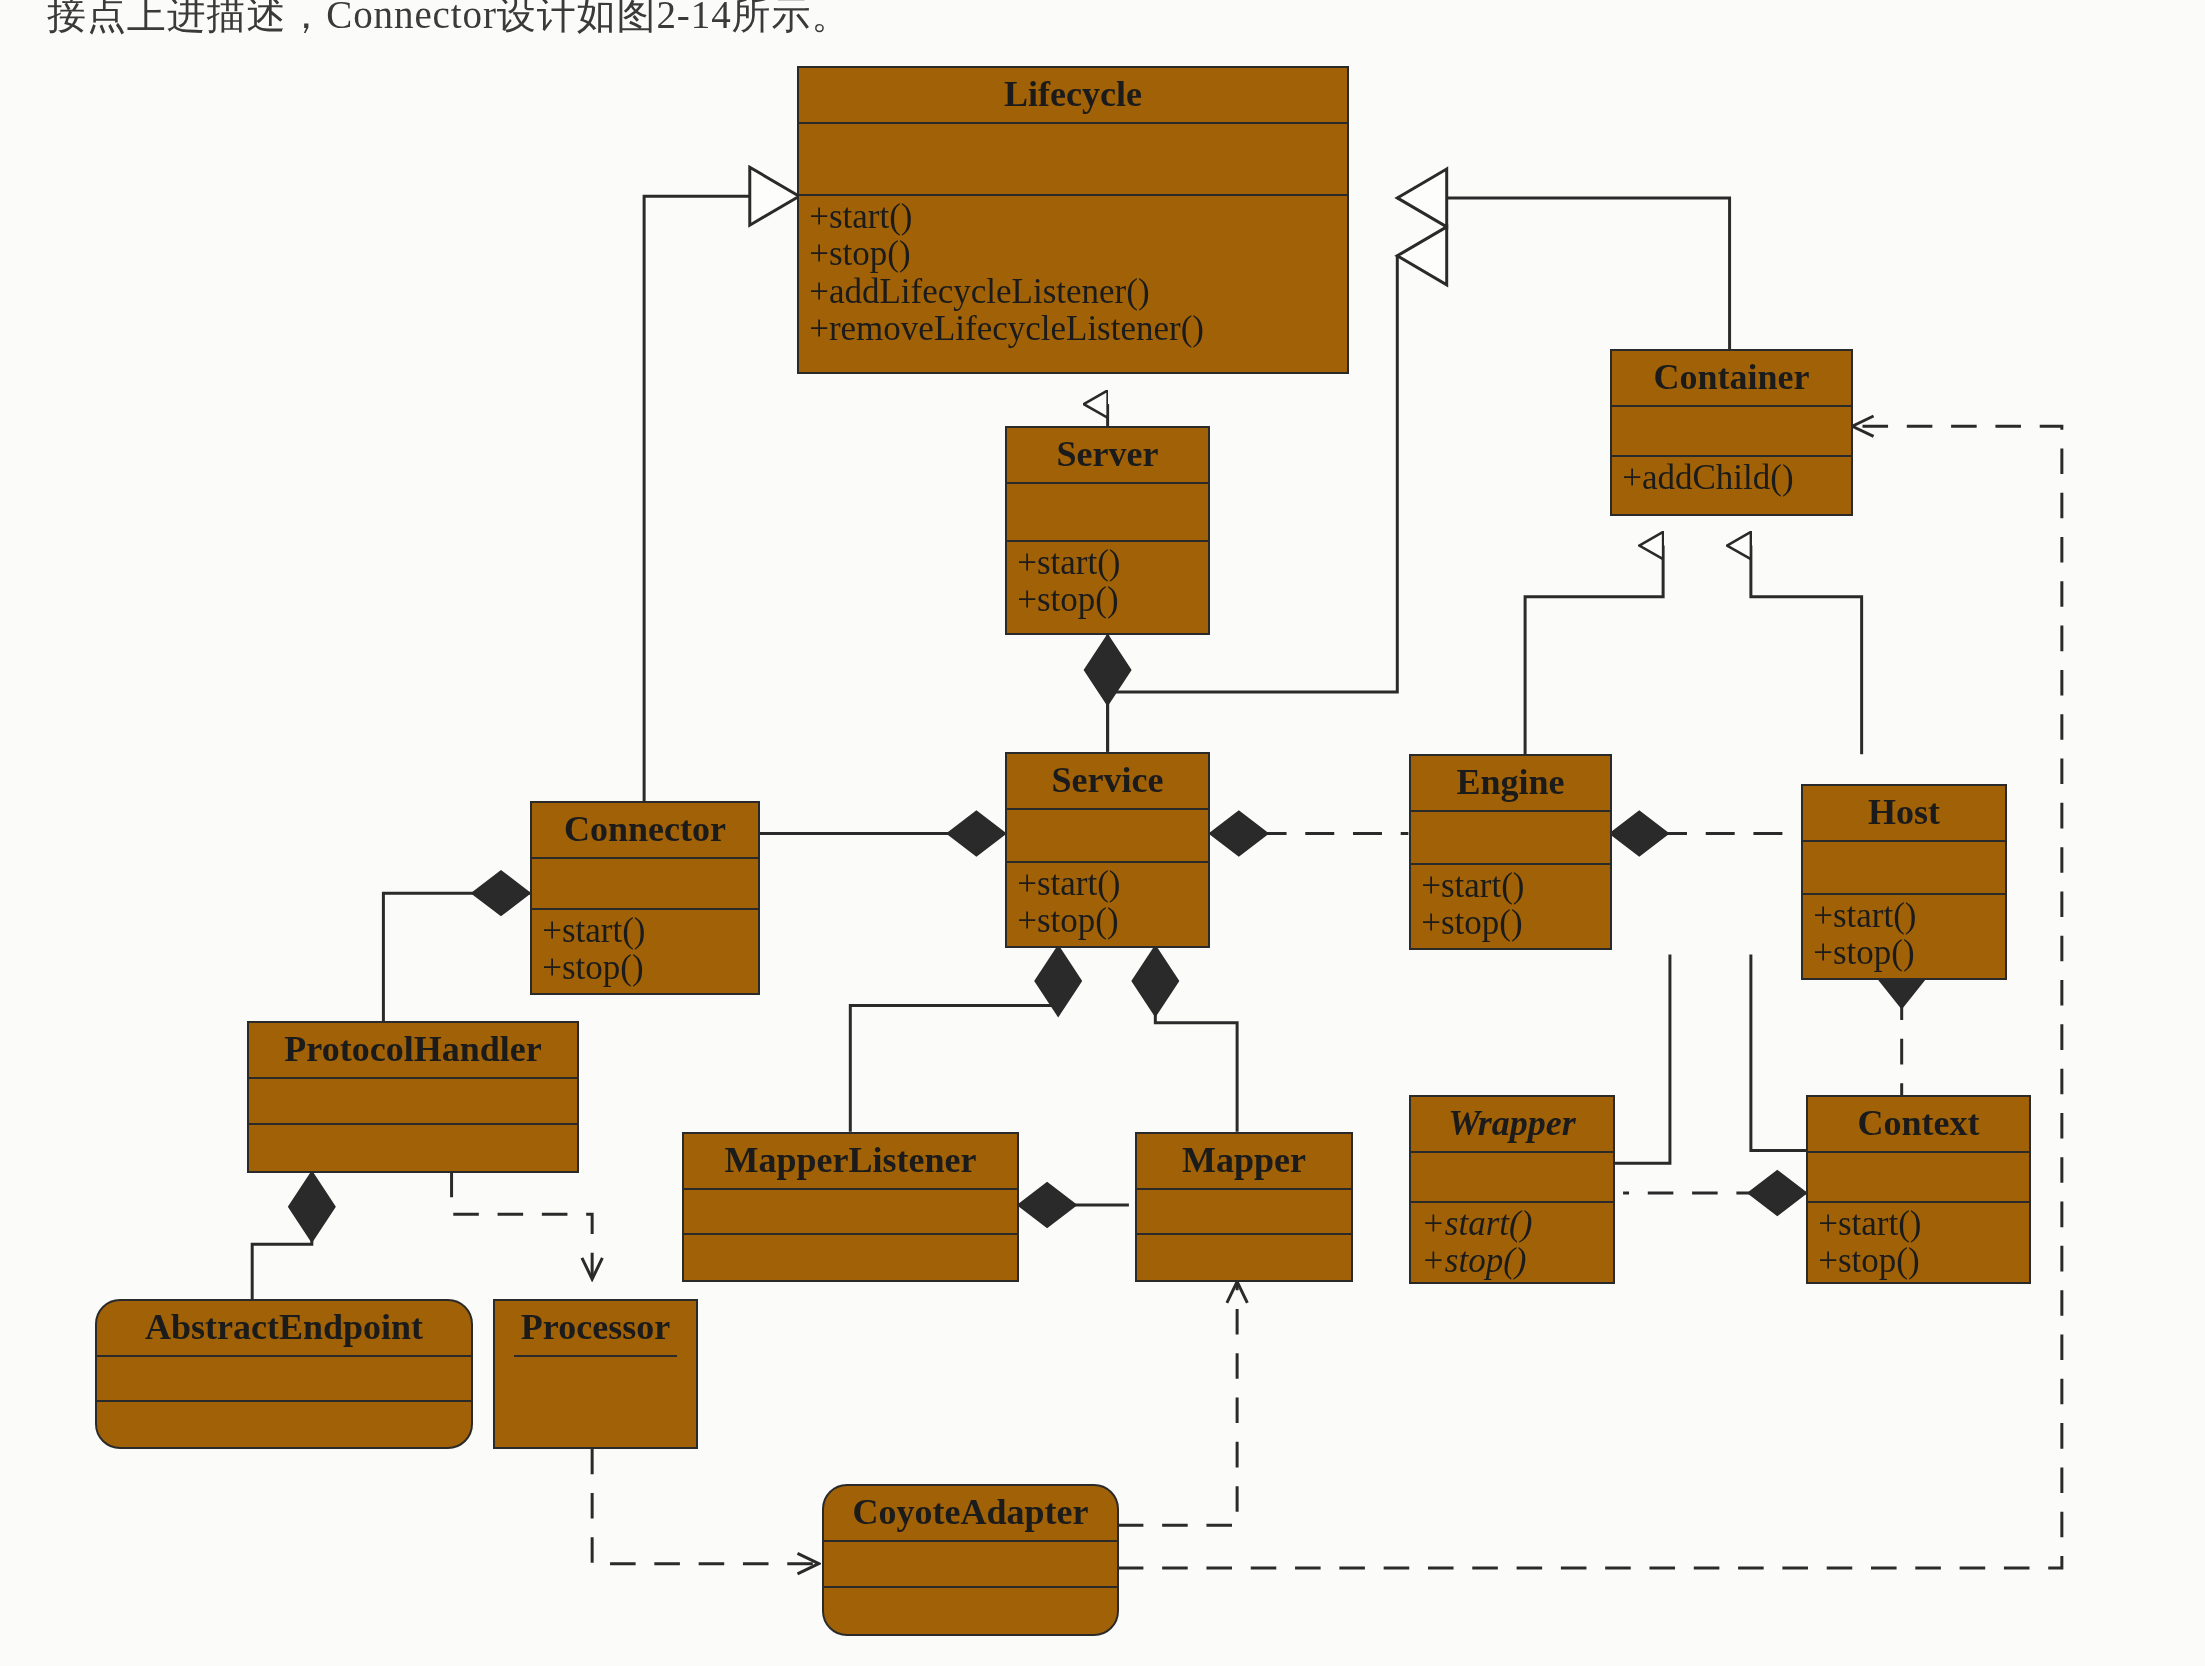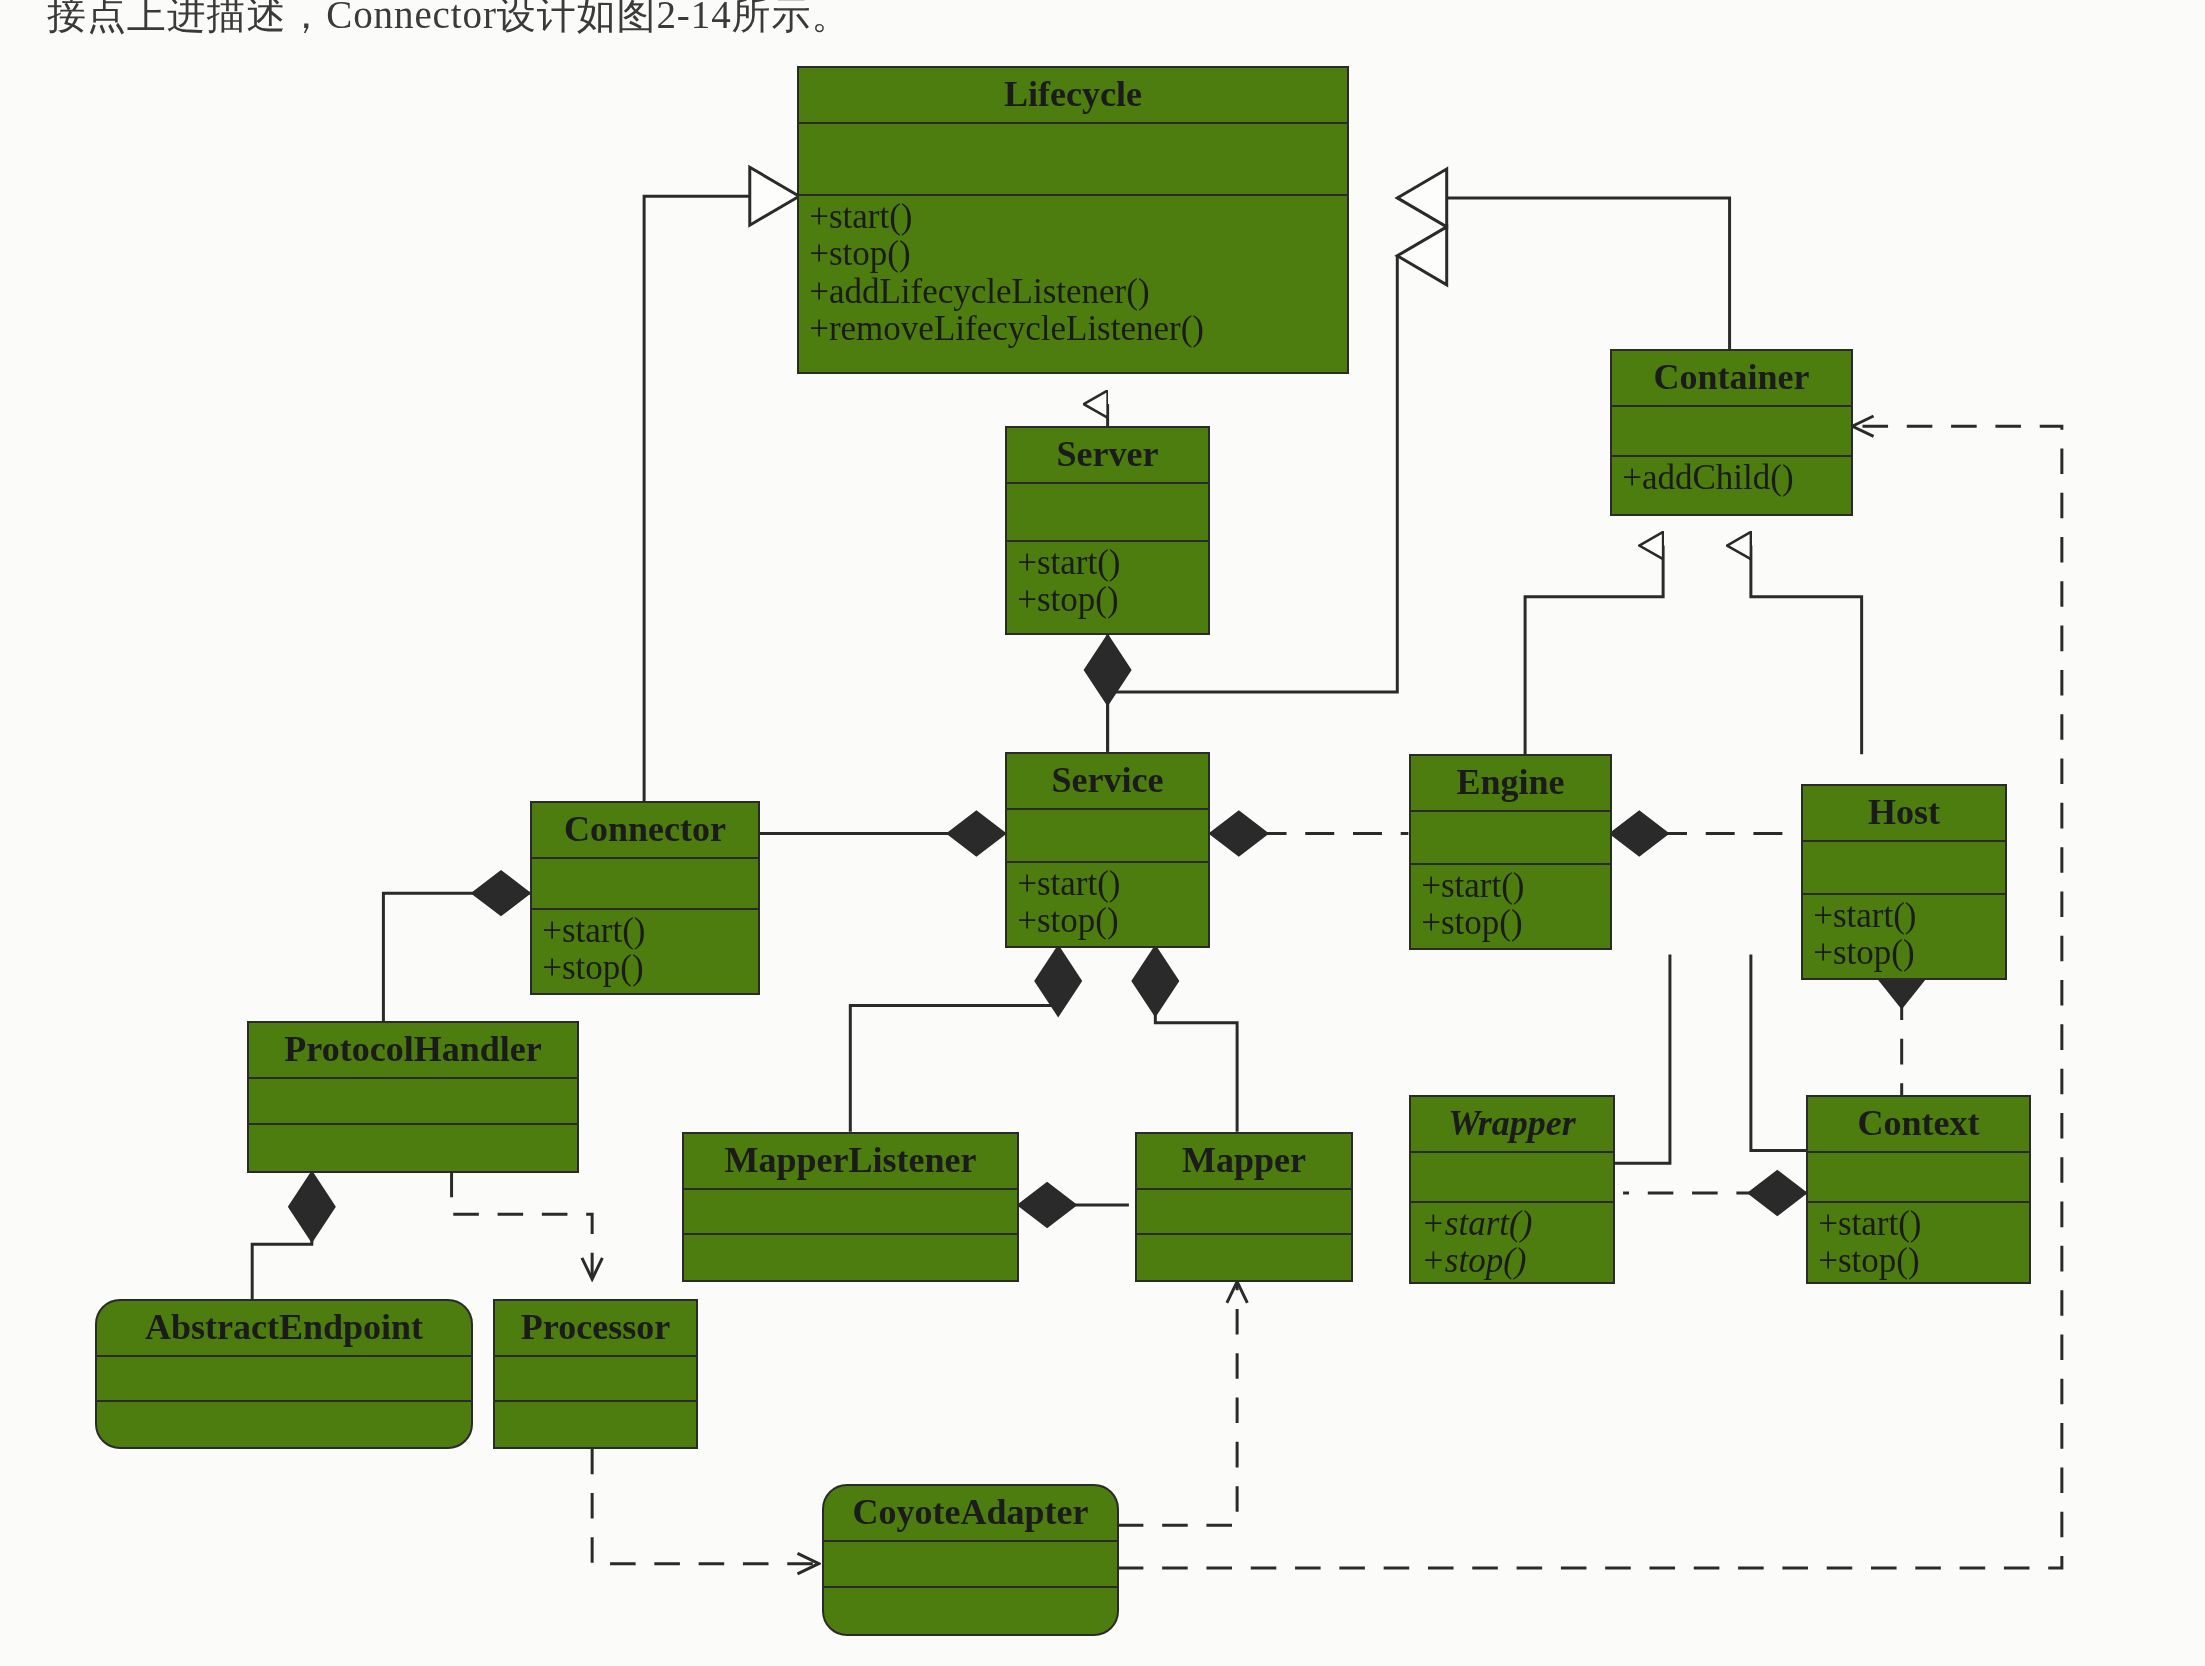--- a/index.html
+++ b/index.html
@@ -13,21 +13,21 @@
   svg.lines{position:absolute;left:0;top:0;width:2205px;height:1667px;pointer-events:none;}
 
   .caption{
     position:absolute;left:47px;top:-12px;
     font-size:39px;letter-spacing:0.9px;color:#3a3a3a;
     white-space:nowrap;
   }
 
   .cls{
     position:absolute;box-sizing:border-box;
-    background:#4d7c0f;
+    background:#a16207;
     border:2.6px solid #2a2a2a;
     display:flex;flex-direction:column;
   }
   .cls .name{
     text-align:center;font-weight:bold;
     font-size:36px;line-height:1.18;
     padding:5.1px 6.8px 6.8px 6.8px;
     border-bottom:2.6px solid #2a2a2a;
     white-space:nowrap;
   }
@@ -228,21 +228,21 @@
       <div class="op">+stop()</div>
     </div>
   </div>
 
   <div class="cls" style="left:95px;top:1299px;width:378px;height:150px;border-radius:25px;">
     <div class="name">AbstractEndpoint</div>
     <div class="attrs" style="min-height:43px;"></div>
     <div class="ops" style="min-height:43px;"></div>
   </div>
 
-  <div class="cls" style="left:493px;top:1299px;width:205px;height:150px;">
+  <div class="cls" style="left:493px;top:1299px;width:205px;height:150px;align-items:center;">
     <div class="name">Processor</div>
     <div class="attrs" style="min-height:43px;"></div>
     <div class="ops" style="min-height:43px;"></div>
   </div>
 
   <div class="cls" style="left:822px;top:1484px;width:297px;height:152px;border-radius:25px;">
     <div class="name">CoyoteAdapter</div>
     <div class="attrs" style="min-height:44px;"></div>
     <div class="ops" style="min-height:44px;"></div>
   </div>

